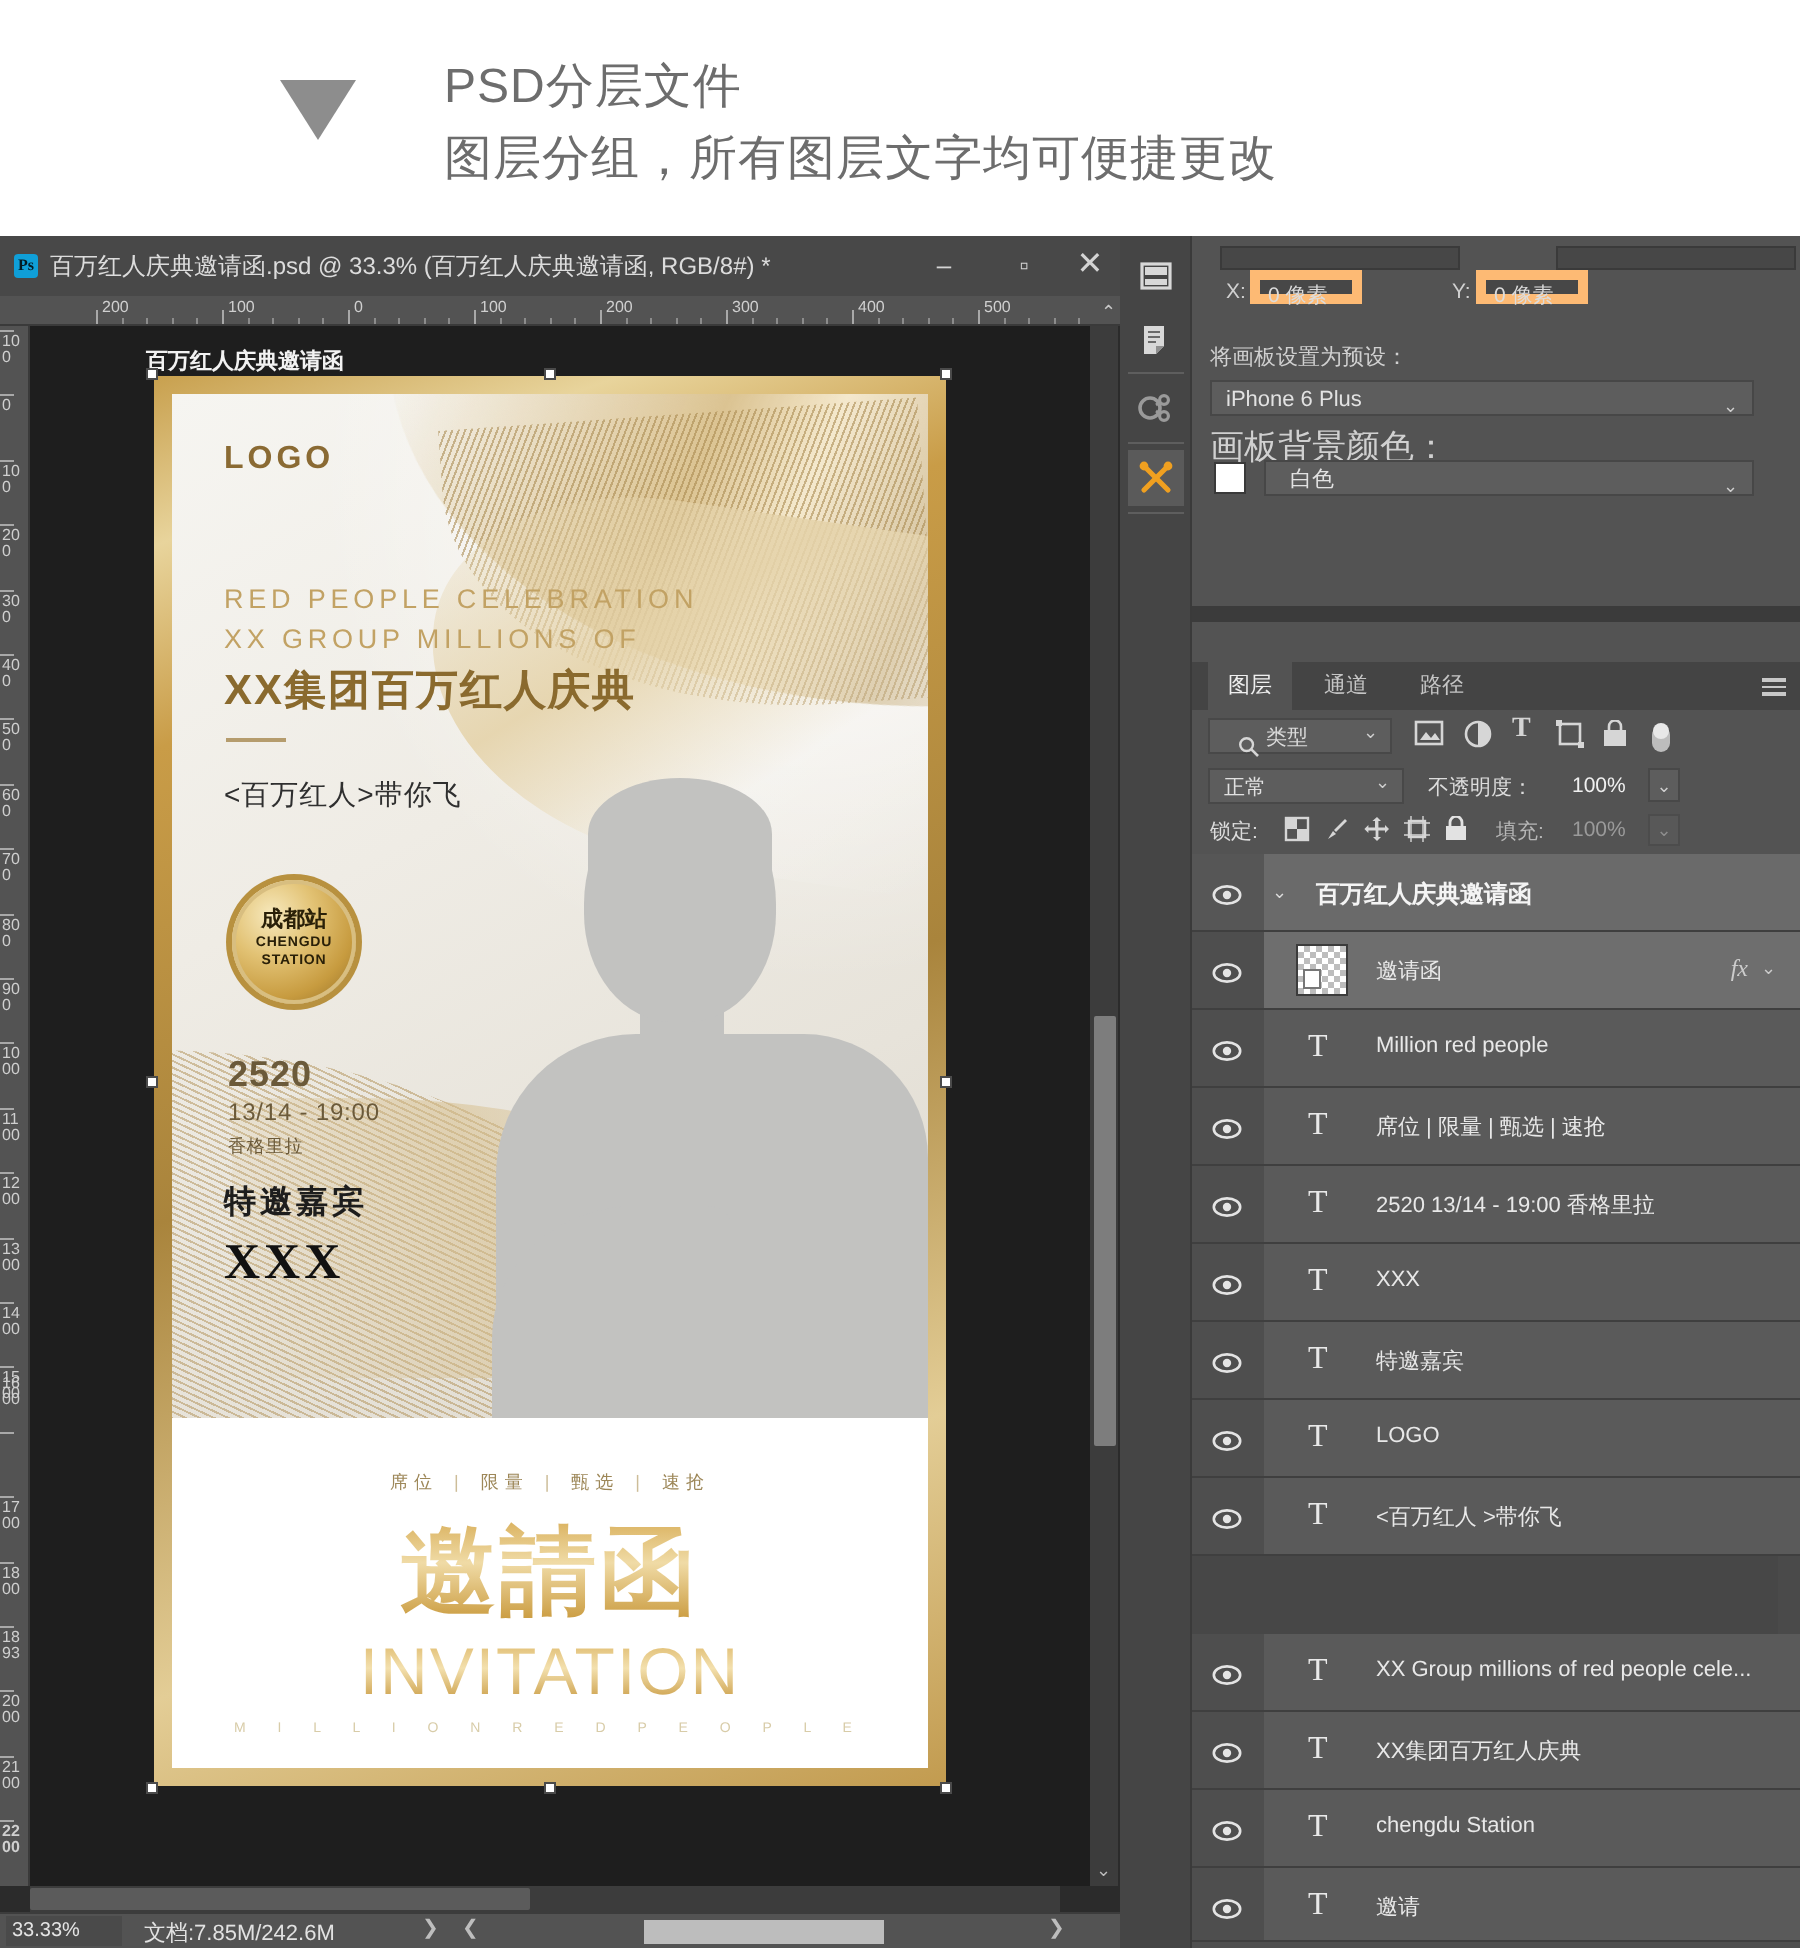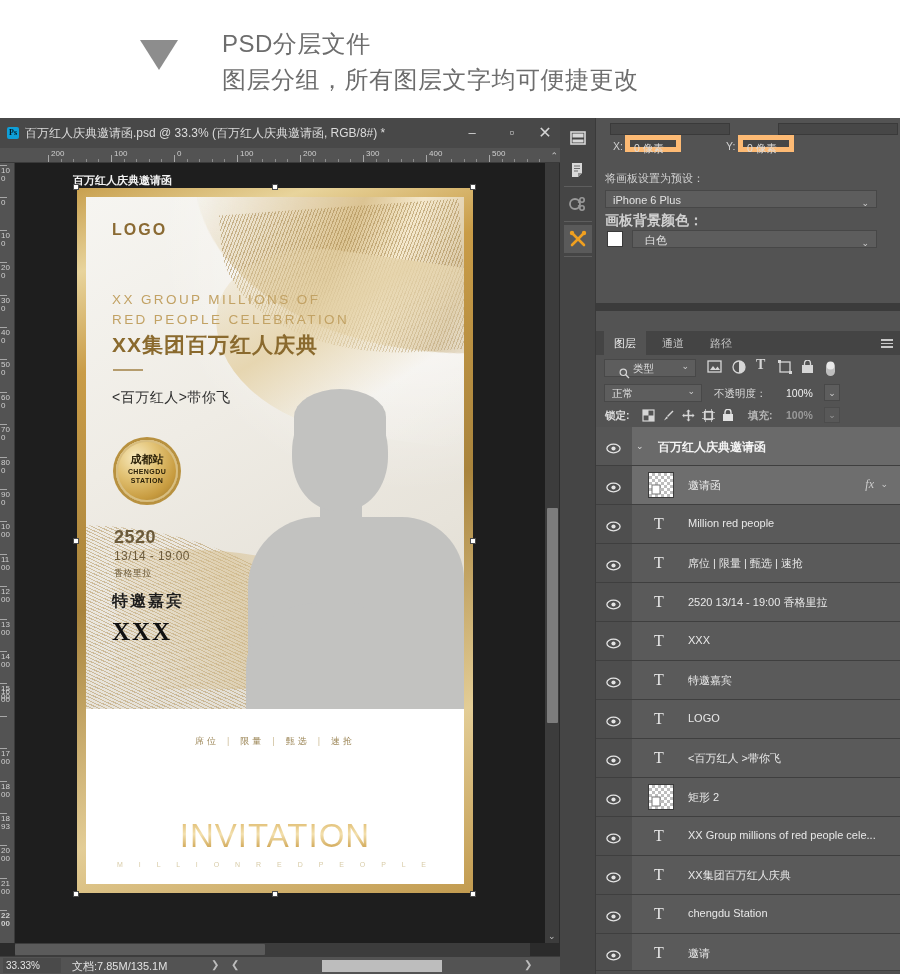--- a/index.html
+++ b/index.html
@@ -159,21 +159,21 @@
   .tab.active { background:#535353; color:#efefef;}
   .menu-icon { position:absolute; right:7px; top:8px; width:12px; height:9px;}
   .menu-icon span { display:block; height:1.5px; background:#c8c8c8; margin-bottom:2px;}
 
   .filterrow { position:absolute; left:0; top:24px; width:304px; height:26px;}
   .filter-type { position:absolute; left:8px; top:4px; width:92px; height:18px; background:#5d5d5d; border:1px solid #484848; color:#dadada; font-size:10.5px;}
   .ficon { position:absolute; top:5px; color:#d4d4d4; font-size:12px; }
 
   .blendrow { position:absolute; left:0; top:50px; width:304px; height:24px;}
   .blend-sel { position:absolute; left:8px; top:3px; width:98px; height:18px; background:#5d5d5d; border:1px solid #484848; color:#e0e0e0; font-size:10.5px;}
-  .lockrow { position:absolute; left:0; top:74px; width:304px; height:22px;font-weight:bold;}
+  .lockrow { position:absolute; left:0; top:74px; width:304px; height:22px;}
 
   .layerlist { position:absolute; left:0; top:96px; width:304px; height:543px; background:#474747; overflow:hidden;}
   .layerrow { position:absolute; left:0; width:304px; height:39px; border-bottom:1px solid #3f3f3f; background:#5a5a5a;}
   .layerrow.group { background:#6a6a6a; }
   .layerrow.sel   { background:#6e6e6e; }
   .eye { position:absolute; left:10px; top:13px; width:15px; height:11px;}
   .eyecol { position:absolute; left:0; top:0; width:36px; height:38px; background:#4e4e4e;}
   .layerrow.group .eyecol { background:#565656;}
   .thumbbox { position:absolute; left:52px; top:6px; width:26px; height:26px; border:1px solid #3c3c3c;
      background-image:linear-gradient(45deg,#bdbdbd 25%,transparent 25%),linear-gradient(-45deg,#bdbdbd 25%,transparent 25%),linear-gradient(45deg,transparent 75%,#bdbdbd 75%),linear-gradient(-45deg,transparent 75%,#bdbdbd 75%);
@@ -335,22 +335,22 @@
               <div class="silhouette">
                 <div class="sil-body"></div>
                 <div class="sil-arm"></div>
                 <div class="sil-neck"></div>
                 <div class="sil-head"></div>
                 <div class="sil-bun"></div>
               </div>
 
               <div class="p-logo">LOGO</div>
               <div class="p-en">
+                <div>RED PEOPLE CELEBRATION</div>
                 <div>XX GROUP MILLIONS OF</div>
-                <div>RED PEOPLE CELEBRATION</div>
               </div>
               <div class="p-cn">XX集团百万红人庆典</div>
               <div class="p-rule"></div>
               <div class="p-sub">&lt;百万红人&gt;带你飞</div>
 
               <div class="badge">
                 <div class="badge-cn">成都站</div>
                 <div class="badge-en">
                   <div>CHENGDU</div>
                   <div>STATION</div>
@@ -359,20 +359,21 @@
 
               <div class="p-num">2520</div>
               <div class="p-time">13/14 - 19:00</div>
               <div class="p-place">香格里拉</div>
               <div class="p-guest">特邀嘉宾</div>
               <div class="p-xxx">XXX</div>
             </div>
 
             <div class="poster-lower">
               <div class="l-tags" id="poster-tags"><span>席位</span><i>|</i><span>限量</span><i>|</i><span>甄选</span><i>|</i><span>速抢</span></div>
+              <div class="l-cn">邀請函</div>
               <div class="l-en">INVITATION</div>
               <div class="l-foot">M I L L I O N    R E D    P E O P L E</div>
             </div>
 
           </div>
         </div>
 
         <div class="handle" style="left:-4px;  top:-4px;"></div>
         <div class="handle" style="left:195px; top:-4px;"></div>
         <div class="handle" style="left:393px; top:-4px;"></div>
@@ -387,21 +388,21 @@
     <div class="v-scroll">
       <div class="thumb"></div>
       <div class="caret">⌄</div>
     </div>
     <div class="h-scroll">
       <div class="thumb"></div>
     </div>
 
     <div class="statusbar">
       <div class="zoomfield">33.33%</div>
-      <div class="docinfo">文档:7.85M/135.1M</div>
+      <div class="docinfo">文档:7.85M/242.6M</div>
       <div class="chev" style="left:211px;">❯</div>
       <div class="chev" style="left:231px;">❮</div>
       <div class="chev" style="left:524px;">❯</div>
       <div style="position:absolute;left:322px;top:3px;width:120px;height:12px;background:#bdbdbd;"></div>
     </div>
 
     <div class="rightpanel">
 
       <div class="toolstrip">
         <div class="tsbtn" style="top:6px;">
@@ -452,21 +453,21 @@
 
         <div class="opt-label" style="position:absolute;left:130px;top:22px;">Y:</div>
         <div class="fieldbox" style="position:absolute;left:142px;top:17px;width:56px;height:17px;line-height:17px;padding-left:4px;">0 像素</div>
 
         <div class="opt-label" style="position:absolute;left:9px;top:53px;font-size:11px;">将画板设置为预设：</div>
         <div class="selectbox" style="position:absolute;left:9px;top:72px;width:272px;height:18px;line-height:18px;padding-left:7px;">
           <span>iPhone 6 Plus</span>
           <span class="arrow">⌄</span>
         </div>
 
-        <div class="opt-label" style="position:absolute;left:9px;top:94px;font-size:14px;font-weight:bold;">画板背景颜色：</div>
+        <div class="opt-label" style="position:absolute;left:9px;top:94px;font-size:17px;">画板背景颜色：</div>
         <div class="swatch" style="position:absolute;left:11px;top:113px;"></div>
         <div class="selectbox" style="position:absolute;left:36px;top:112px;width:245px;height:18px;line-height:18px;padding-left:12px;">
           <span>白色</span>
           <span class="arrow">⌄</span>
         </div>
       </div>
 
       <div class="panel-gap"></div>
 
       <div class="layerspanel">
@@ -659,33 +660,20 @@
             </div>
             <div class="layerrow" style="top: 312px;">
               <div class="eyecol"></div>
               <div class="eye"><svg width="15" height="11" viewBox="0 0 15 11">
                   <ellipse cx="7.5" cy="5.5" rx="6.6" ry="4.3" fill="none" stroke="#e4e4e4" stroke-width="1.3"></ellipse>
                   <circle cx="7.5" cy="5.5" r="2.1" fill="#e4e4e4"></circle>
                 </svg></div>
               <div class="tglyph">T</div>
               <div class="lname">&lt;百万红人 &gt;带你飞</div>
             </div>
-            <div class="layerrow" style="top: 351px;">
-              <div class="eyecol"></div>
-              <div class="eye"><svg width="15" height="11" viewBox="0 0 15 11">
-                  <ellipse cx="7.5" cy="5.5" rx="6.6" ry="4.3" fill="none" stroke="#e4e4e4" stroke-width="1.3"></ellipse>
-                  <circle cx="7.5" cy="5.5" r="2.1" fill="#e4e4e4"></circle>
-                </svg></div>
-              <div class="thumbbox">
-                <svg width="24" height="24" viewBox="0 0 24 24" style="position:absolute;left:0;top:0;">
-                  <rect x="3" y="12" width="8" height="9" fill="#fff" stroke="#777" stroke-width="1"></rect>
-                </svg>
-              </div>
-              <div class="lname">矩形 2</div>
-            </div>
             <div class="layerrow" style="top: 390px;">
               <div class="eyecol"></div>
               <div class="eye"><svg width="15" height="11" viewBox="0 0 15 11">
                   <ellipse cx="7.5" cy="5.5" rx="6.6" ry="4.3" fill="none" stroke="#e4e4e4" stroke-width="1.3"></ellipse>
                   <circle cx="7.5" cy="5.5" r="2.1" fill="#e4e4e4"></circle>
                 </svg></div>
               <div class="tglyph">T</div>
               <div class="lname">XX Group millions of  red people cele...</div>
             </div>
             <div class="layerrow" style="top: 429px;">

